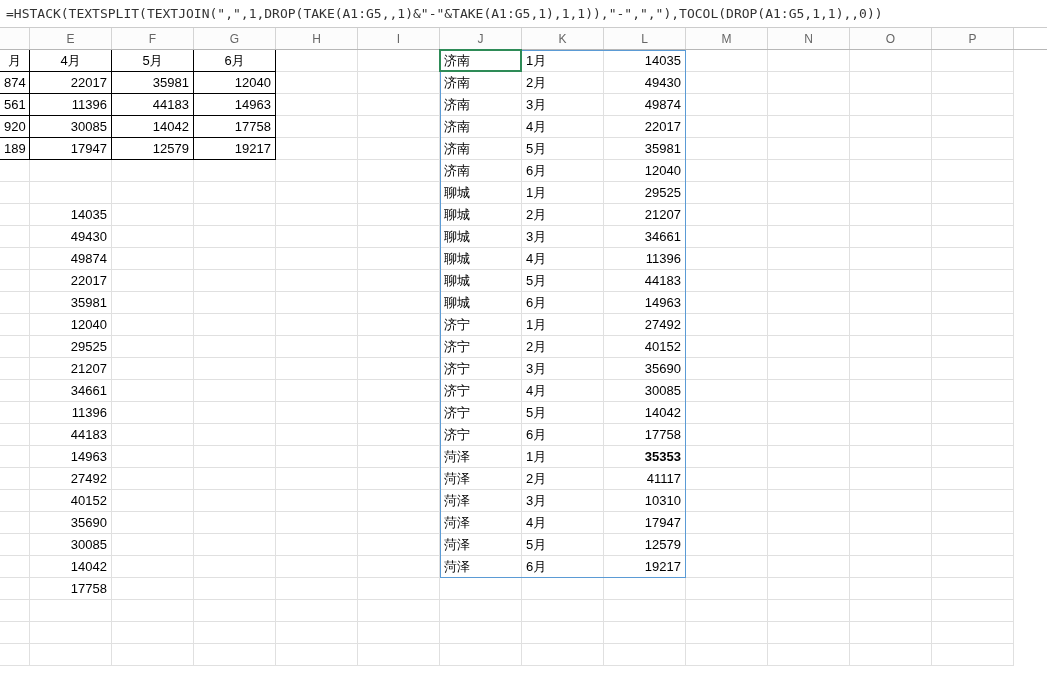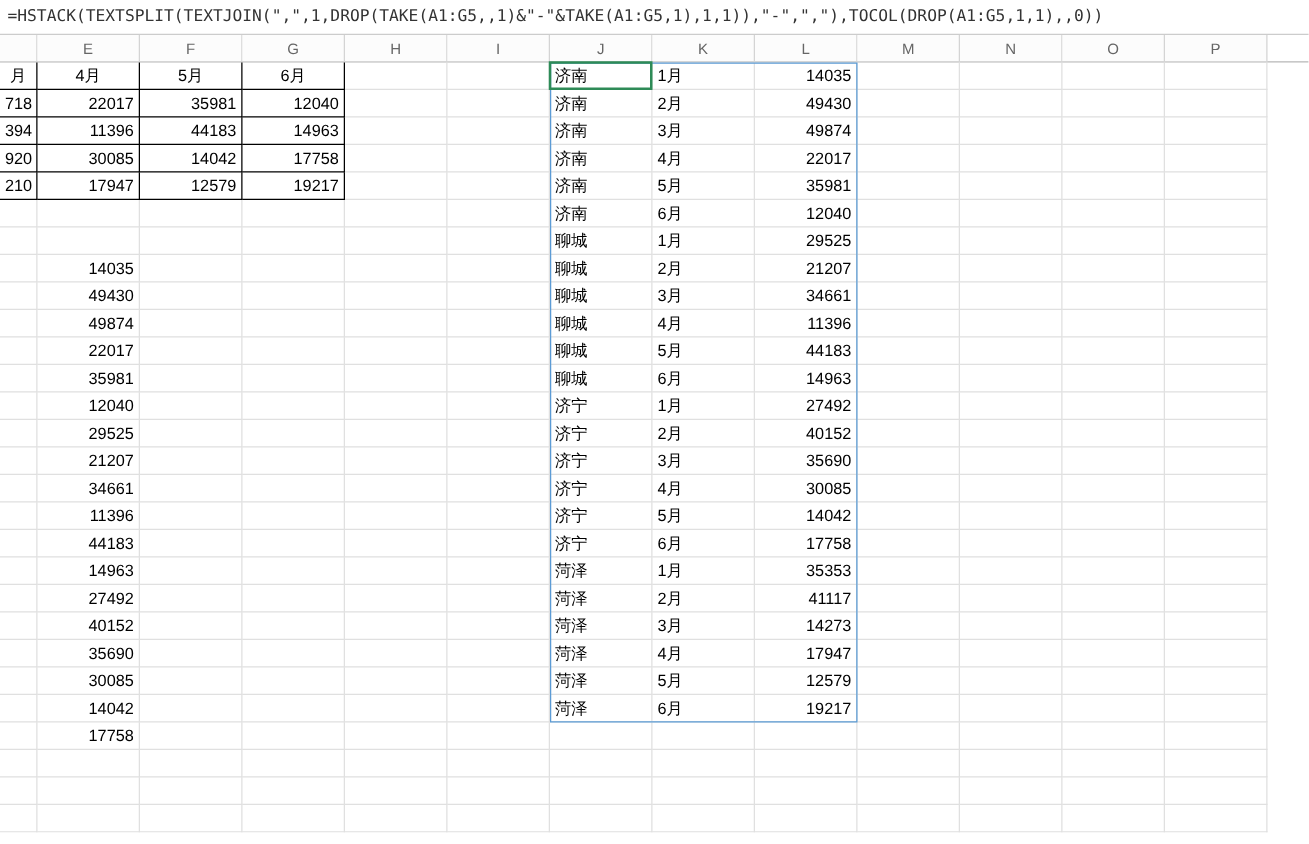--- a/index.html
+++ b/index.html
@@ -118,36 +118,36 @@
         <div class="cell" style="width: 82px;"></div>
         <div class="cell" style="width: 82px;">济南</div>
         <div class="cell" style="width: 82px;">1月</div>
         <div class="cell al-right" style="width: 82px;">14035</div>
         <div class="cell" style="width: 82px;"></div>
         <div class="cell" style="width: 82px;"></div>
         <div class="cell" style="width: 82px;"></div>
         <div class="cell" style="width: 82px;"></div>
       </div>
       <div class="row">
-        <div class="cell tbl al-right" style="width: 30px;">718</div>
+        <div class="cell tbl al-right" style="width: 30px;">874</div>
         <div class="cell tbl al-right" style="width: 82px;">22017</div>
         <div class="cell tbl al-right" style="width: 82px;">35981</div>
         <div class="cell tbl al-right" style="width: 82px;">12040</div>
         <div class="cell" style="width: 82px;"></div>
         <div class="cell" style="width: 82px;"></div>
         <div class="cell" style="width: 82px;">济南</div>
         <div class="cell" style="width: 82px;">2月</div>
         <div class="cell al-right" style="width: 82px;">49430</div>
         <div class="cell" style="width: 82px;"></div>
         <div class="cell" style="width: 82px;"></div>
         <div class="cell" style="width: 82px;"></div>
         <div class="cell" style="width: 82px;"></div>
       </div>
       <div class="row">
-        <div class="cell tbl al-right" style="width: 30px;">394</div>
+        <div class="cell tbl al-right" style="width: 30px;">561</div>
         <div class="cell tbl al-right" style="width: 82px;">11396</div>
         <div class="cell tbl al-right" style="width: 82px;">44183</div>
         <div class="cell tbl al-right" style="width: 82px;">14963</div>
         <div class="cell" style="width: 82px;"></div>
         <div class="cell" style="width: 82px;"></div>
         <div class="cell" style="width: 82px;">济南</div>
         <div class="cell" style="width: 82px;">3月</div>
         <div class="cell al-right" style="width: 82px;">49874</div>
         <div class="cell" style="width: 82px;"></div>
         <div class="cell" style="width: 82px;"></div>
@@ -163,21 +163,21 @@
         <div class="cell" style="width: 82px;"></div>
         <div class="cell" style="width: 82px;">济南</div>
         <div class="cell" style="width: 82px;">4月</div>
         <div class="cell al-right" style="width: 82px;">22017</div>
         <div class="cell" style="width: 82px;"></div>
         <div class="cell" style="width: 82px;"></div>
         <div class="cell" style="width: 82px;"></div>
         <div class="cell" style="width: 82px;"></div>
       </div>
       <div class="row">
-        <div class="cell tbl al-right" style="width: 30px;">210</div>
+        <div class="cell tbl al-right" style="width: 30px;">189</div>
         <div class="cell tbl al-right" style="width: 82px;">17947</div>
         <div class="cell tbl al-right" style="width: 82px;">12579</div>
         <div class="cell tbl al-right" style="width: 82px;">19217</div>
         <div class="cell" style="width: 82px;"></div>
         <div class="cell" style="width: 82px;"></div>
         <div class="cell" style="width: 82px;">济南</div>
         <div class="cell" style="width: 82px;">5月</div>
         <div class="cell al-right" style="width: 82px;">35981</div>
         <div class="cell" style="width: 82px;"></div>
         <div class="cell" style="width: 82px;"></div>
@@ -381,21 +381,21 @@
       </div>
       <div class="row">
         <div class="cell" style="width: 30px;"></div>
         <div class="cell al-right" style="width: 82px;">14963</div>
         <div class="cell" style="width: 82px;"></div>
         <div class="cell" style="width: 82px;"></div>
         <div class="cell" style="width: 82px;"></div>
         <div class="cell" style="width: 82px;"></div>
         <div class="cell" style="width: 82px;">菏泽</div>
         <div class="cell" style="width: 82px;">1月</div>
-        <div class="cell al-right" style="width: 82px;">35353</div>
+        <div class="cell al-right" style="width: 82px; font-weight: bold;">35353</div>
         <div class="cell" style="width: 82px;"></div>
         <div class="cell" style="width: 82px;"></div>
         <div class="cell" style="width: 82px;"></div>
         <div class="cell" style="width: 82px;"></div>
       </div>
       <div class="row">
         <div class="cell" style="width: 30px;"></div>
         <div class="cell al-right" style="width: 82px;">27492</div>
         <div class="cell" style="width: 82px;"></div>
         <div class="cell" style="width: 82px;"></div>
@@ -411,21 +411,21 @@
       </div>
       <div class="row">
         <div class="cell" style="width: 30px;"></div>
         <div class="cell al-right" style="width: 82px;">40152</div>
         <div class="cell" style="width: 82px;"></div>
         <div class="cell" style="width: 82px;"></div>
         <div class="cell" style="width: 82px;"></div>
         <div class="cell" style="width: 82px;"></div>
         <div class="cell" style="width: 82px;">菏泽</div>
         <div class="cell" style="width: 82px;">3月</div>
-        <div class="cell al-right" style="width: 82px;">14273</div>
+        <div class="cell al-right" style="width: 82px;">10310</div>
         <div class="cell" style="width: 82px;"></div>
         <div class="cell" style="width: 82px;"></div>
         <div class="cell" style="width: 82px;"></div>
         <div class="cell" style="width: 82px;"></div>
       </div>
       <div class="row">
         <div class="cell" style="width: 30px;"></div>
         <div class="cell al-right" style="width: 82px;">35690</div>
         <div class="cell" style="width: 82px;"></div>
         <div class="cell" style="width: 82px;"></div>

